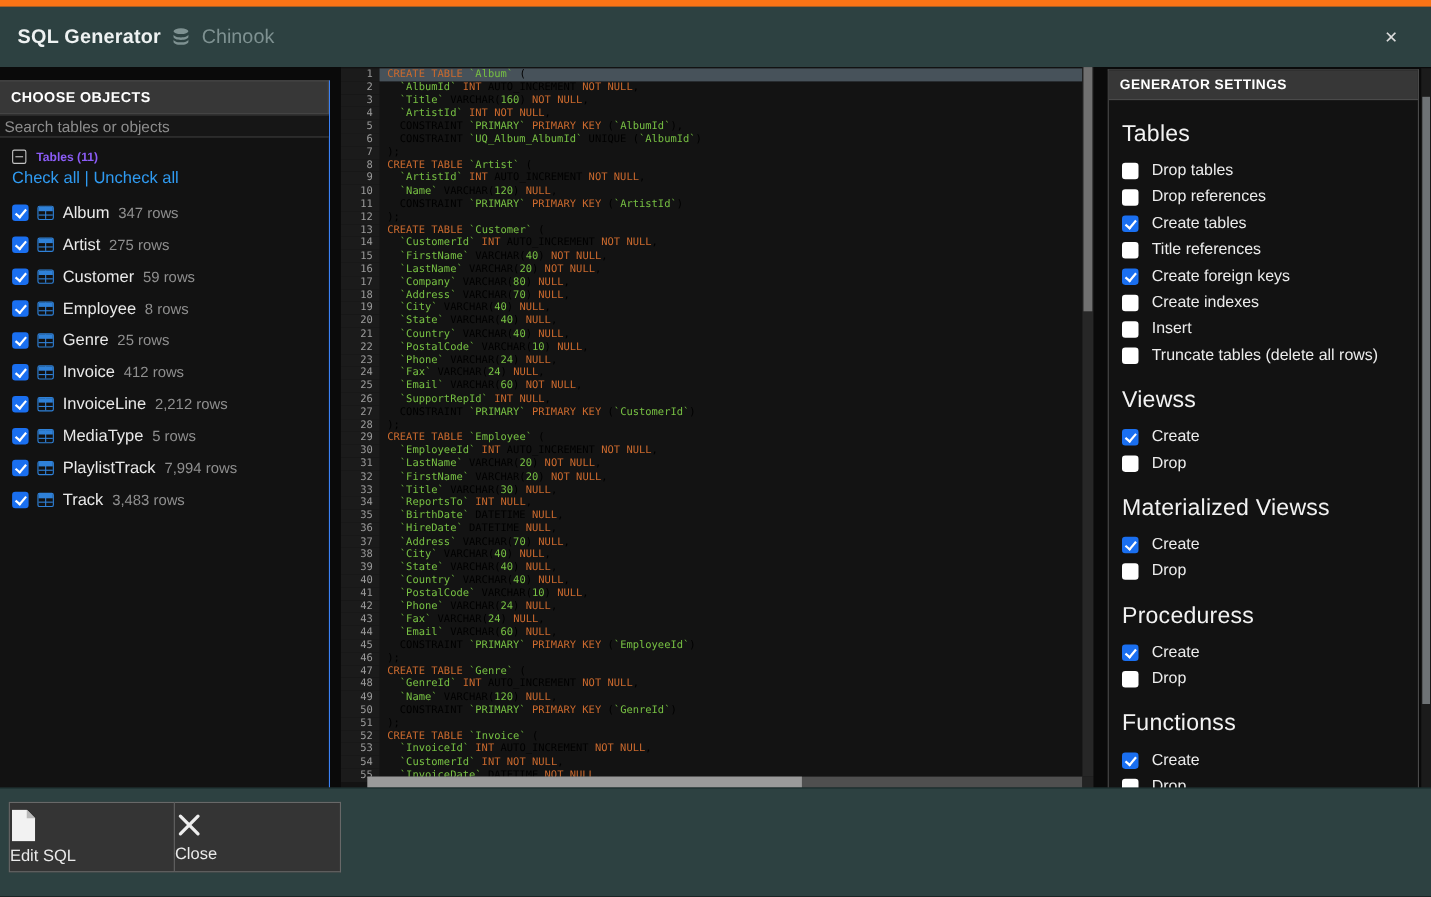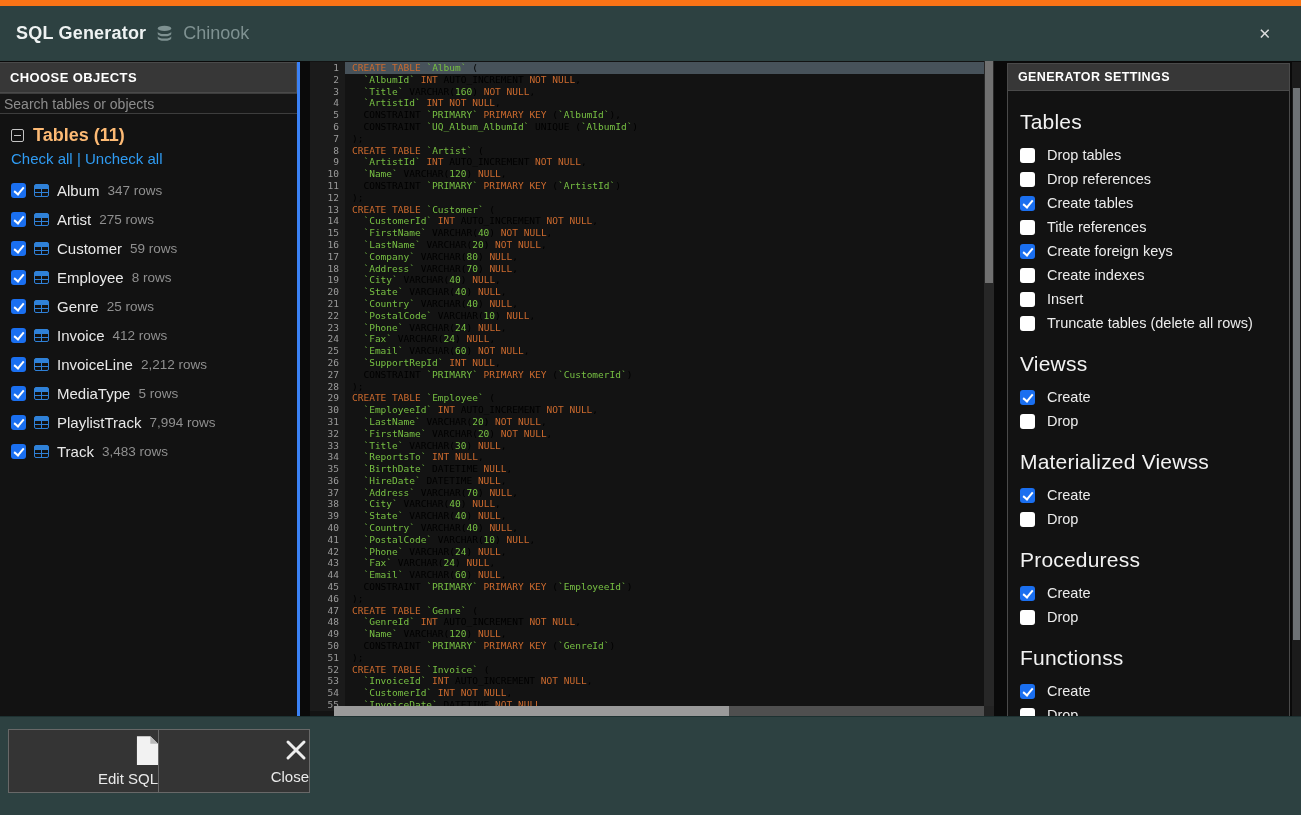--- a/index.html
+++ b/index.html
@@ -12,32 +12,32 @@
     background:var(--teal,#2d4141);border-top:6px solid #f97316;
     display:flex;align-items:center;padding:0 16px;gap:9px}
   .title{color:#eef2f2;font-size:18px;font-weight:600;letter-spacing:.2px}
   .subtitle{color:#7e9191;font-size:18px}
   .tb-close{margin-left:auto;color:#dcdcdc;font-size:15px;cursor:default;padding:4px 14px}
 
   
   .main{position:absolute;top:61px;left:0;right:0;bottom:99px;background:#0a0a0a}
 
   
-  .left{position:absolute;left:0;top:1px;width:300px;bottom:0;background:#121212;
-    border-right:3px solid #3b82f6;box-sizing:border-box}
+  .left{position:absolute;left:0;top:12px;width:300px;bottom:0;background:#121212;
+    border-right:1px solid #3b82f6;box-sizing:border-box}
   .panel-h{background:#373737;color:#fff;font-weight:bold;font-size:13px;
     letter-spacing:.4px;padding:7px 10px;border:1px solid #4a4a4a;border-left:none;
     box-sizing:border-box}
   .search{display:block;width:100%;box-sizing:border-box;background:#161616;
     border:1px solid #3d3d3d;border-left:none;border-right:none;color:#cfcfcf;
     font-size:14px;font-family:"Liberation Sans",sans-serif;padding:2px 4px;height:21px;outline:none}
   .search::placeholder{color:#8d8d8d}
   .tree{padding:7px 8px 0 8px}
   .group-row{display:flex;align-items:center;gap:9px;margin:4px 0 4px 3px}
-  .group-label{color:#fdba74;font-weight:bold;font-size:18px}
+  .group-label{color:#8b5cf6;font-weight:bold;font-size:11px}
   .collapse{width:13px;height:13px;border:1px solid #c4c4c4;border-radius:2px;
     position:relative;box-sizing:border-box}
   .collapse::after{content:"";position:absolute;left:2px;right:2px;top:5px;height:1px;background:#c4c4c4}
   .links{font-size:15px;margin:1px 0 9px 3px;color:var(--link,#2f9bf2)}
   .links a{color:var(--link,#2f9bf2);text-decoration:none;cursor:pointer}
   .tree-row{display:flex;align-items:center;gap:8px;height:29px;padding-left:3px}
   .cb{width:15px;height:15px;border-radius:3px;background:#fff;flex:0 0 auto;position:relative}
   .cb.checked{background:var(--accent,#1a6ff0)}
   .cb.checked::after{content:"";position:absolute;left:5px;top:2px;width:4px;height:8px;
     border:solid #fff;border-width:0 2px 2px 0;transform:rotate(40deg)}
@@ -76,21 +76,21 @@
   .opt{display:flex;align-items:center;gap:12px;height:24px}
   .opt-label{color:#ececec;font-size:14.5px}
   .right-sb{position:absolute;right:0;top:1px;width:9px;bottom:0;background:#1b1b1b}
   .right-sb .thumb{position:absolute;left:1px;right:1px;top:26px;height:552px;background:#6e7275}
 
   
   .footer{position:absolute;left:0;right:0;bottom:0;height:99px;background:var(--teal,#2d4141);
     border-top:1px solid #1d3131;box-sizing:border-box}
   .btn-group{position:absolute;left:8px;top:12px;display:flex}
   .btn{width:151px;height:64px;background:#343434;border:1px solid #686868;box-sizing:border-box;
-    display:flex;flex-direction:column;align-items:flex-end;justify-content:center;gap:5px;cursor:pointer}
+    display:flex;flex-direction:column;align-items:flex-start;justify-content:center;gap:5px;cursor:pointer}
   .btn + .btn{border-left:none}
   .btn-label{color:#eaeaea;font-size:15px}
 </style>
 </head>
 <body>
 
 <div class="window">
 
   <div class="titlebar">
     <span class="title">SQL Generator</span>

